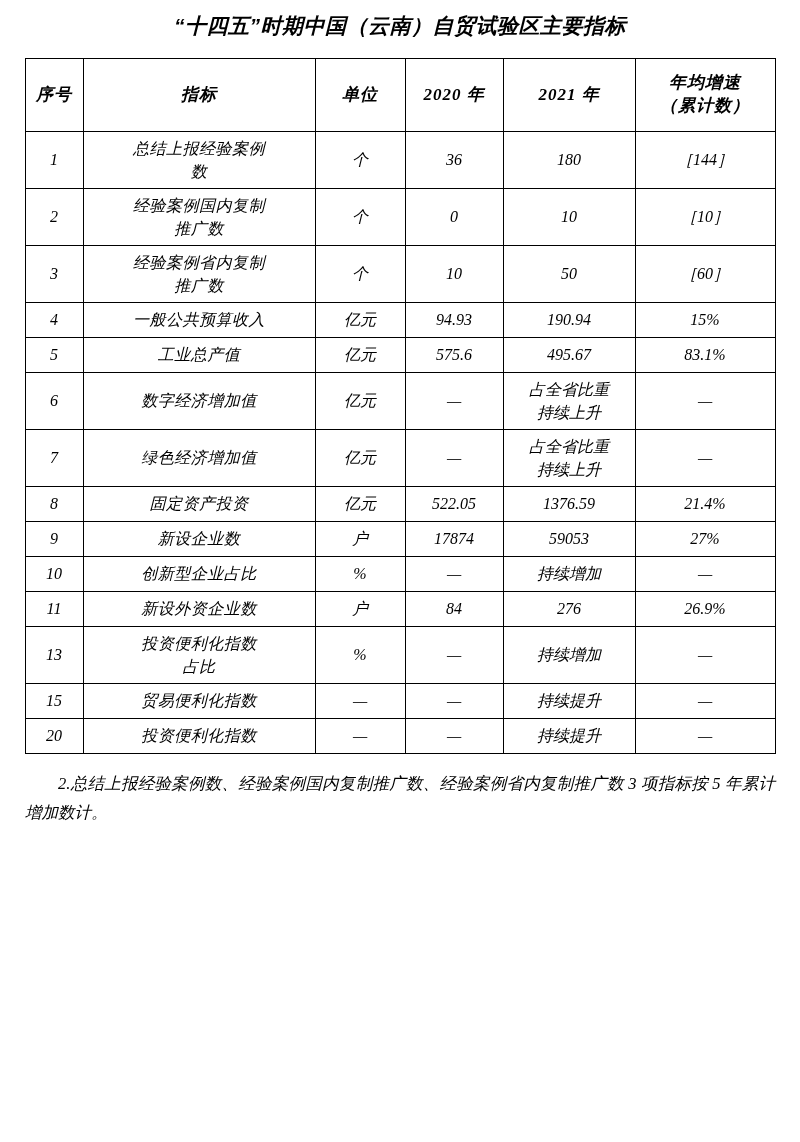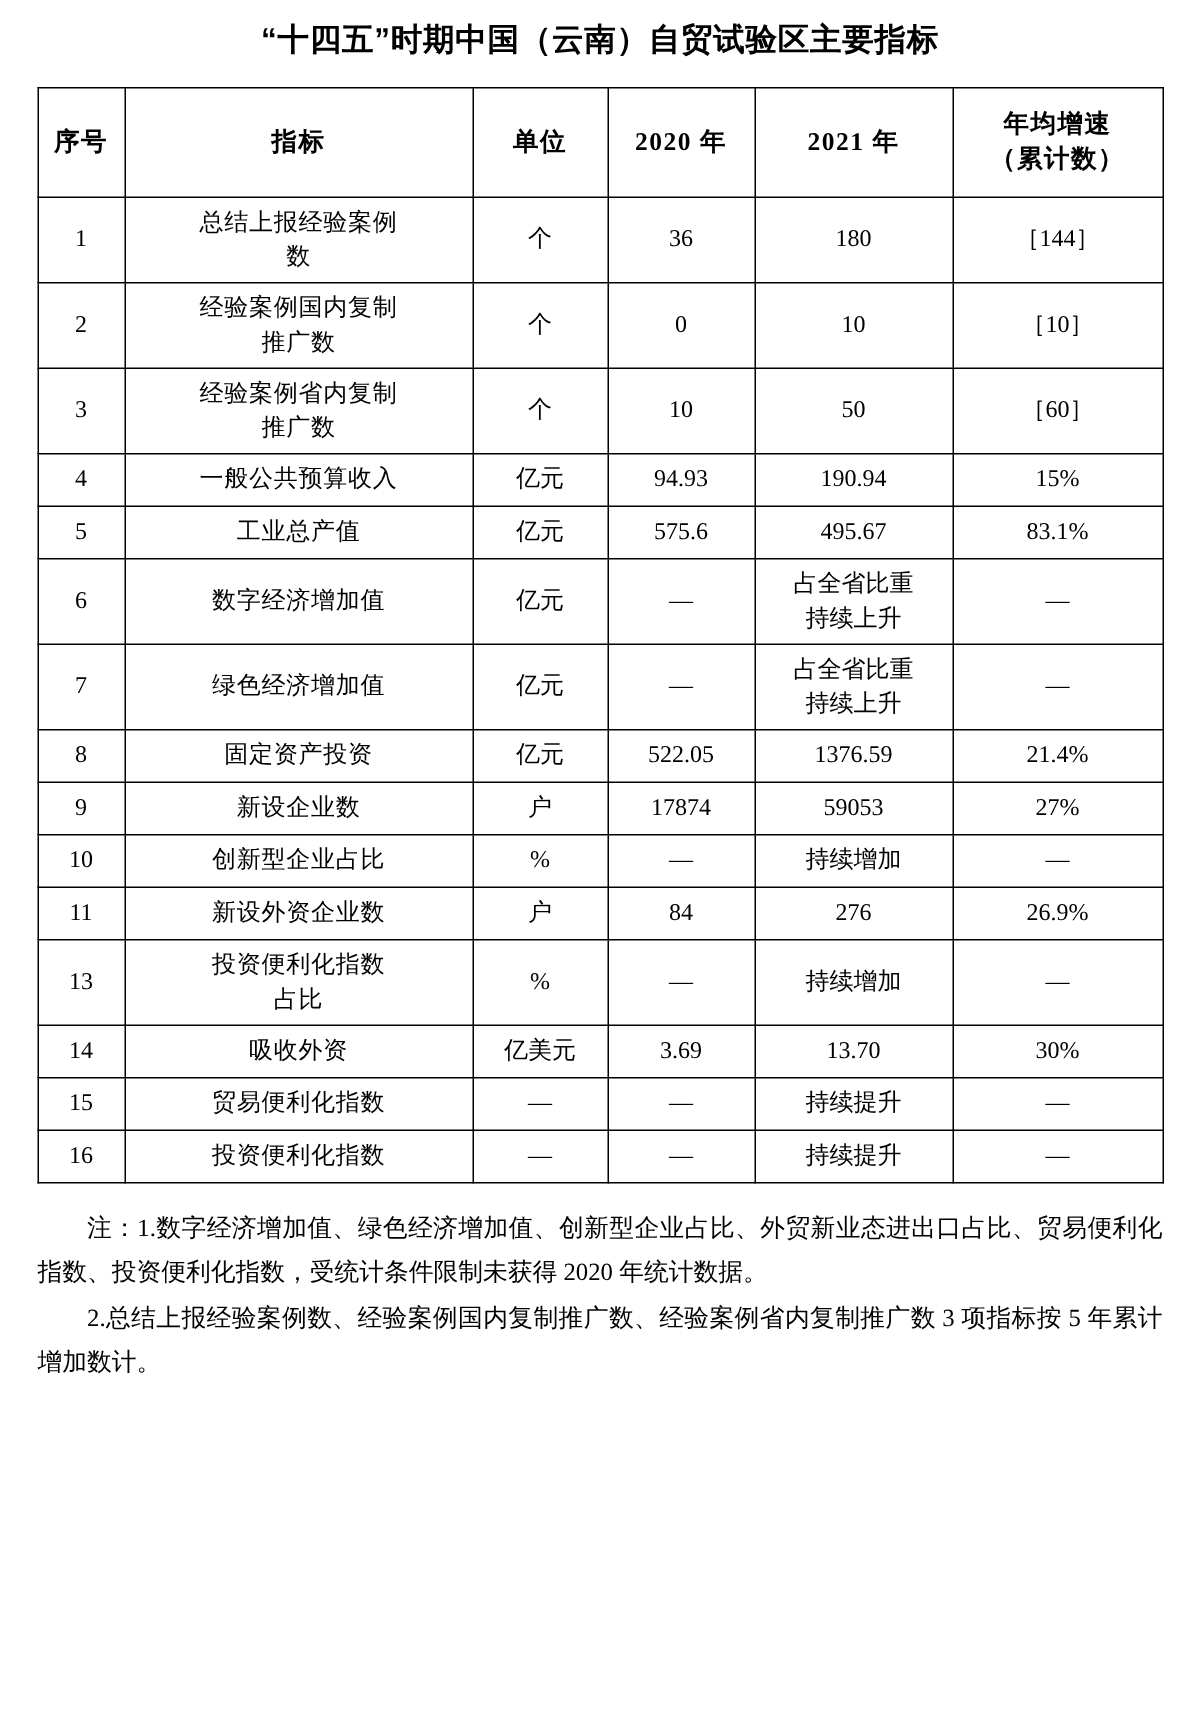--- a/index.html
+++ b/index.html
@@ -11,20 +11,21 @@
     width: 800px;
     height: 1142px;
     font-family: "Liberation Serif", "DejaVu Serif", serif;
     color: #000000;
     position: relative;
   }
   .page {
     width: 800px;
     box-sizing: border-box;
     padding: 0;
+    font-style: italic;
   }
   .doc-title {
     text-align: center;
     font-size: 21px;
     font-weight: bold;
     letter-spacing: 0.5px;
     margin: 12px 0 18px 0;
     font-family: "Liberation Sans", "DejaVu Sans", sans-serif;
   }
   table.main-table {
@@ -240,48 +241,39 @@
         <td class="cell-ind row-tall">
           <span class="two-line">投资便利化指数</span>
           <span class="two-line">占比</span>
         </td>
         <td class="row-tall">%</td>
         <td class="row-tall">—</td>
         <td class="row-tall">持续增加</td>
         <td class="row-tall">—</td>
       </tr>
 
-      <tr>
-        <td class="cell-no row-short">14</td>
-        <td class="cell-ind row-short">吸收外资</td>
-        <td class="row-short">亿美元</td>
-        <td class="row-short">3.69</td>
-        <td class="row-short">13.70</td>
-        <td class="row-short">30%</td>
-      </tr>
 
       <tr>
         <td class="cell-no row-short">15</td>
         <td class="cell-ind row-short">贸易便利化指数</td>
         <td class="row-short">—</td>
         <td class="row-short">—</td>
         <td class="row-short">持续提升</td>
         <td class="row-short">—</td>
       </tr>
 
       <tr>
-        <td class="cell-no row-short">16</td>
+        <td class="cell-no row-short">20</td>
         <td class="cell-ind row-short">投资便利化指数</td>
         <td class="row-short">—</td>
         <td class="row-short">—</td>
         <td class="row-short">持续提升</td>
         <td class="row-short">—</td>
       </tr>
 
     </tbody>
   </table>
 
   <div class="note">
-    <p>注：1.数字经济增加值、绿色经济增加值、创新型企业占比、外贸新业态进出口占比、贸易便利化指数、投资便利化指数，受统计条件限制未获得 2020 年统计数据。</p>
     <p>2.总结上报经验案例数、经验案例国内复制推广数、经验案例省内复制推广数 3 项指标按 5 年累计增加数计。</p>
   </div>
 
 </div>
 
 </body></html>

